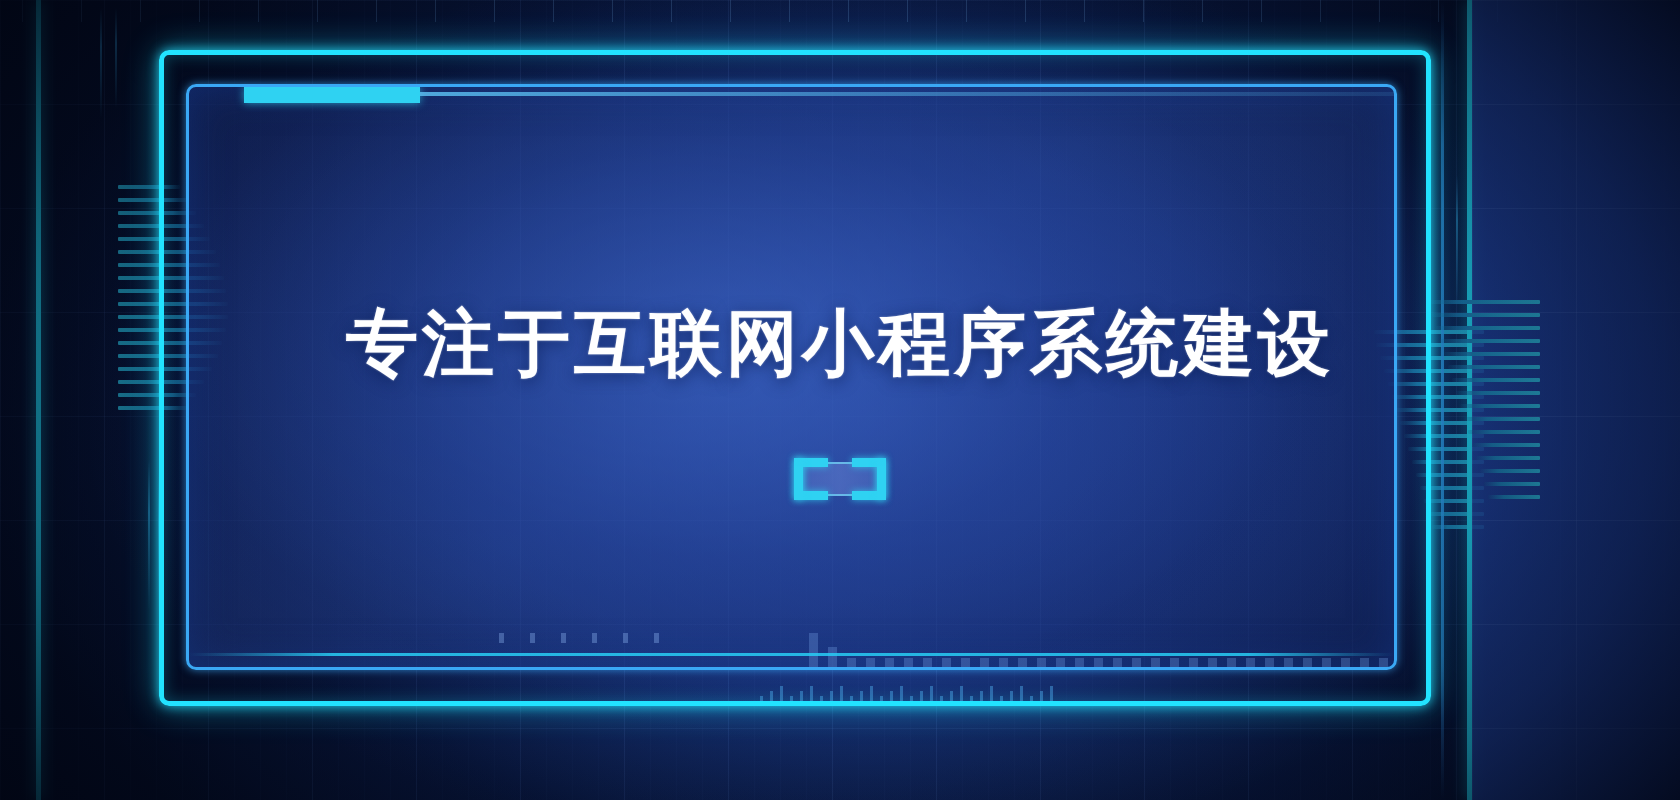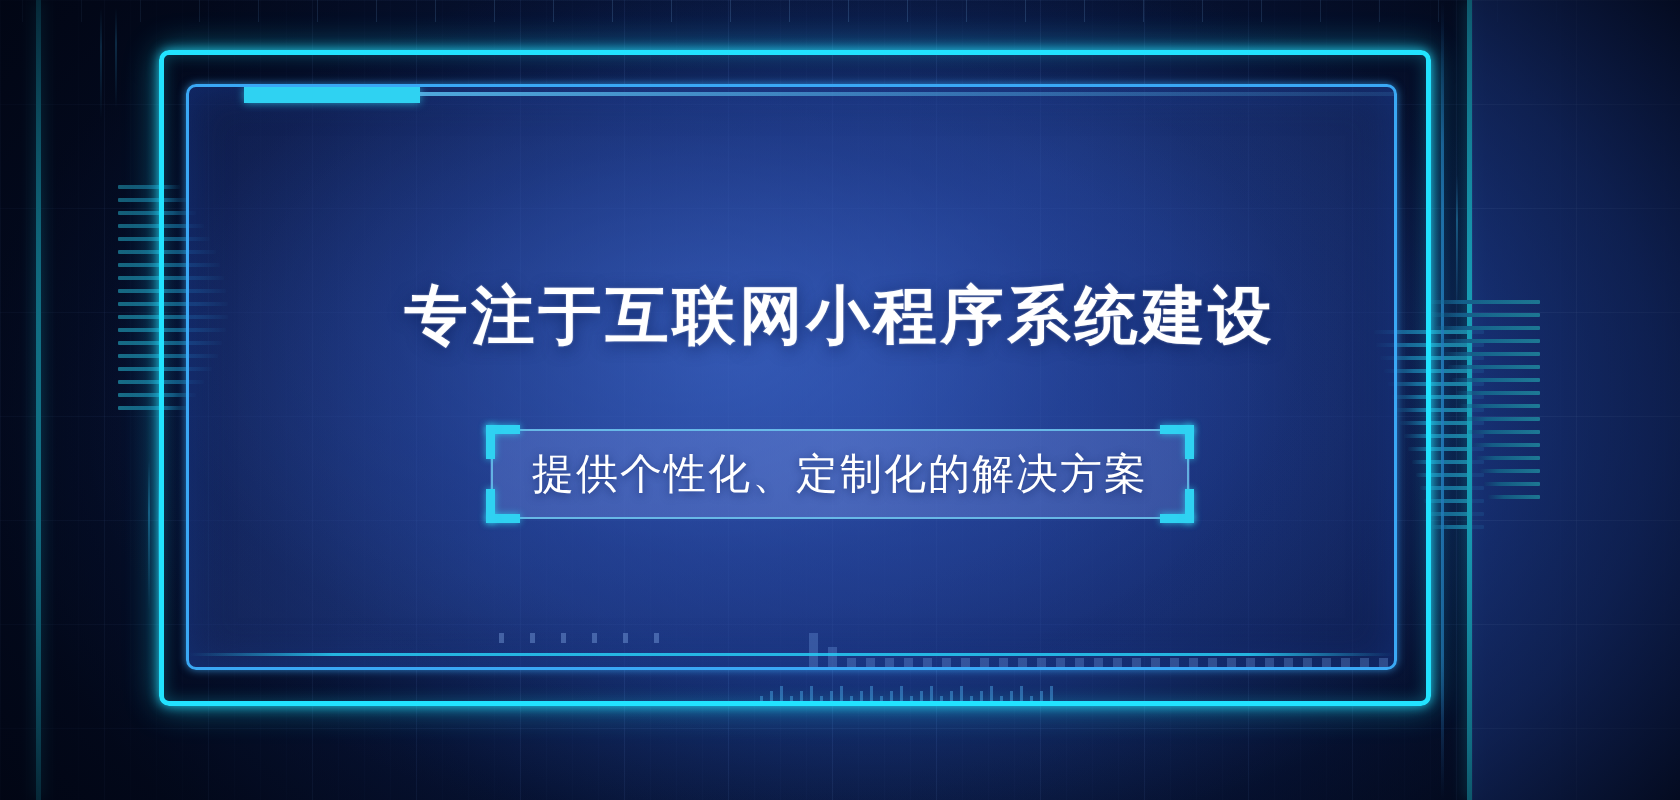--- a/index.html
+++ b/index.html
@@ -179,21 +179,21 @@
   
   .content {
     position: absolute;
     left: 0; right: 0; top: 0; bottom: 0;
     display: flex;
     flex-direction: column;
     align-items: center;
     justify-content: center;
   }
   .headline {
-    font-size: 63px;
+    font-size: 72px;
     font-weight: bold;
     color: #ffffff;
     letter-spacing: 4px;
     line-height: 1.1;
     margin: 0 0 78px 0;
     text-shadow:
       0 0 2px rgba(255,255,255,0.5),
       0 3px 16px rgba(10,30,90,0.75);
     white-space: nowrap;
   }
@@ -461,17 +461,16 @@
 
     <div class="subwrap">
       <span class="sub-line-top"></span>
       <span class="sub-line-bottom"></span>
       <span class="sub-rail left"></span>
       <span class="sub-rail right"></span>
       <span class="corner tl"></span>
       <span class="corner tr"></span>
       <span class="corner bl"></span>
       <span class="corner br"></span>
-      <div class="subtitle">提供个性化、定制化的解决方案</div>
     </div>
   </div>
 
 </div>
 
 </body></html>

